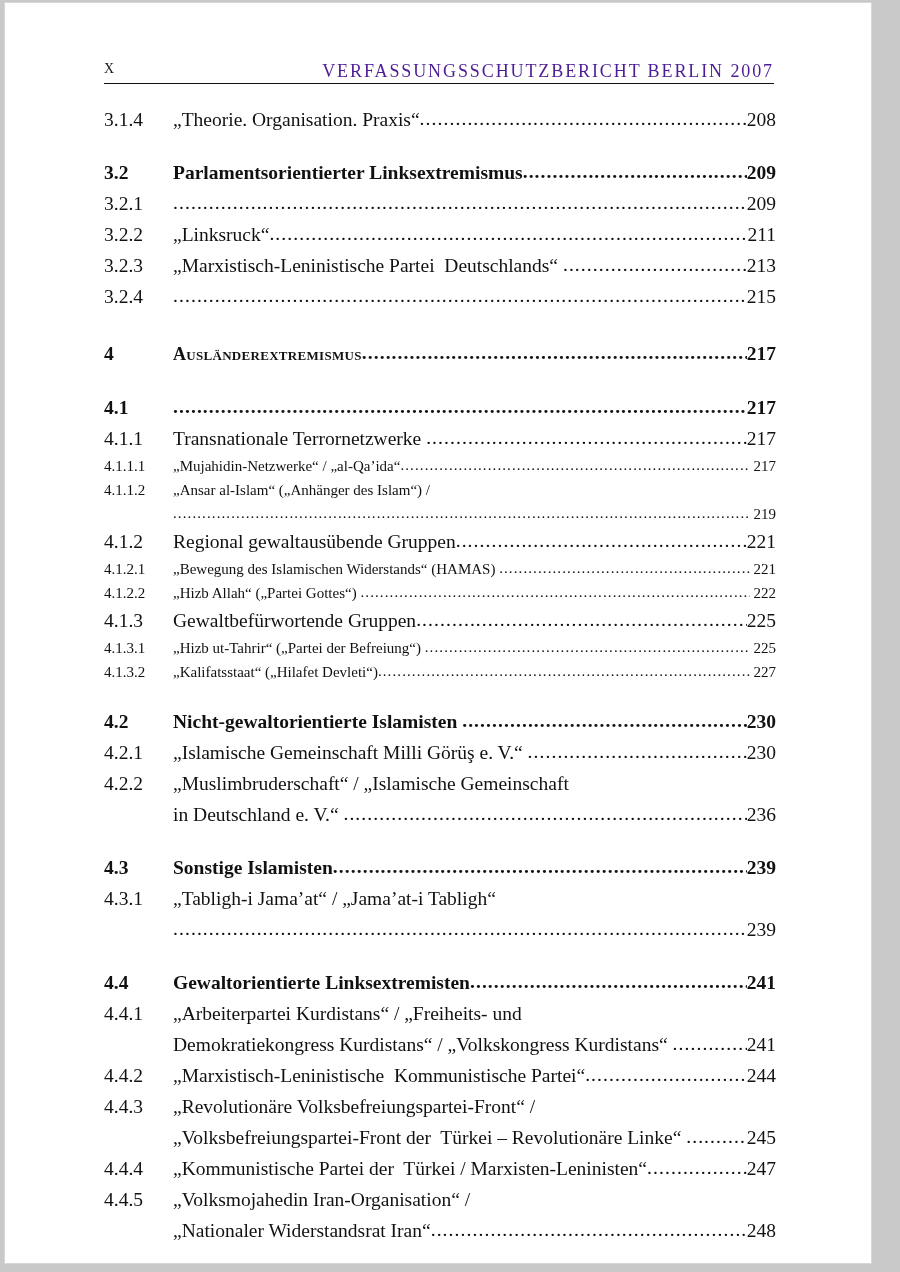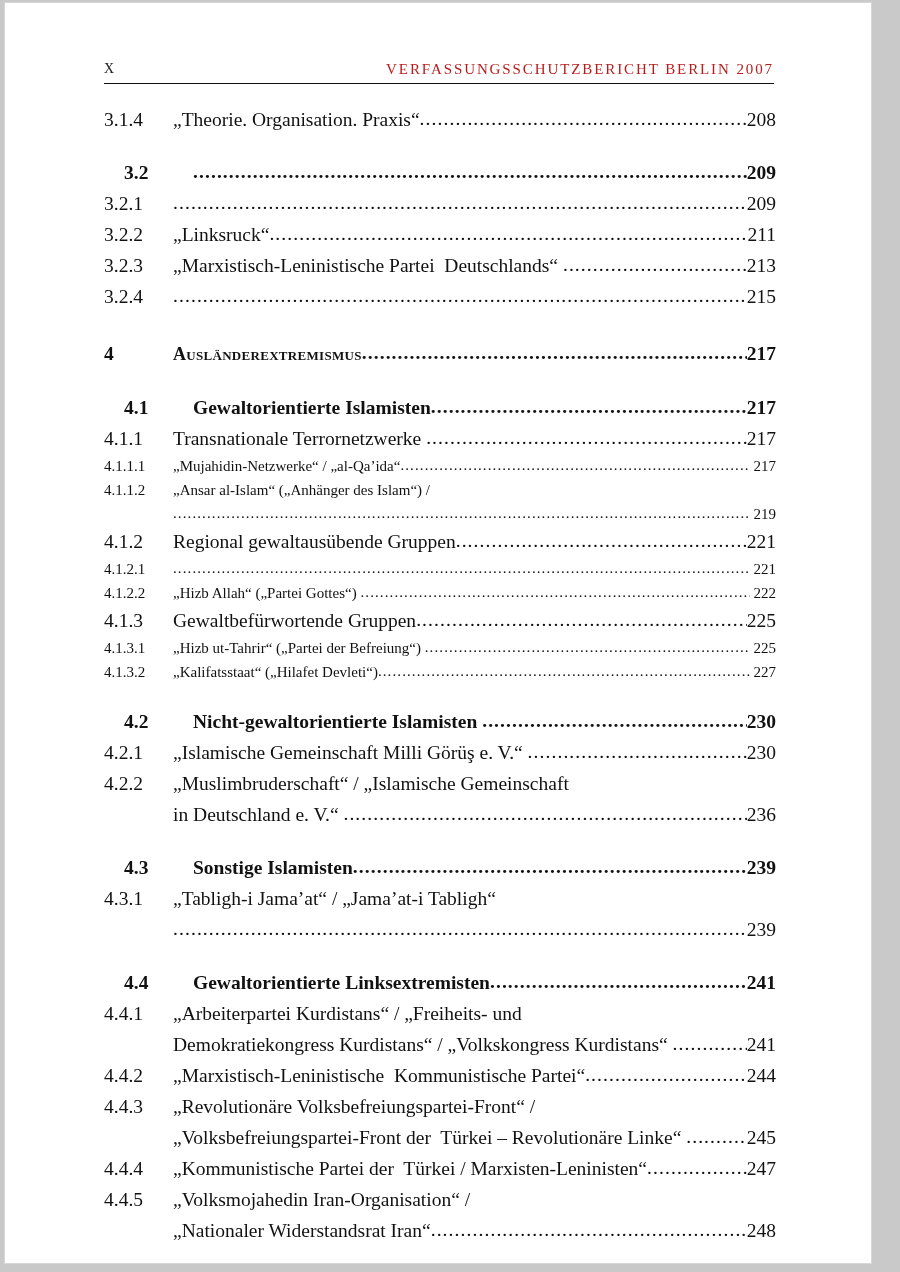--- a/index.html
+++ b/index.html
@@ -37,23 +37,23 @@
     left: 0;
     top: 0;
     font-size: 14px;
     letter-spacing: 0.4px;
     color: #1a1a1a;
   }
   .runhead .title {
     position: absolute;
     right: 0;
     top: 0;
-    font-size: 15px;
+    font-size: 18px;
     letter-spacing: 1.9px;
-    color: #b91c1c;
+    color: #4c1d95;
     white-space: nowrap;
   }
   .runhead .rule {
     position: absolute;
     left: 0;
     right: 0;
     top: 22px;
     height: 0;
     border-top: 1.6px solid #111;
   }
@@ -104,21 +104,20 @@
     white-space: pre;
     text-align: right;
   }
   .ln.noleader .lead { visibility: hidden; }
 
   
   .lvl2 {            
     font-weight: bold;
     font-size: 19.5px;
     line-height: 31px;
-    margin-left: 20px;
   }
   .lvl2 .num { width: 69px; }
 
   .lvl3 {            
     font-weight: normal;
     font-size: 19.5px;
     line-height: 31px;
   }
 
   .lvl4 {            
@@ -163,20 +162,21 @@
             <span class="lead">............................................................................................................................................................................................................................</span>
             <span class="pg">208</span>
           </div>
         </div>
       </div>
       <div class="gap-md"></div>
       <div class="row lvl2">
         <div class="num">3.2</div>
         <div class="body">
           <div class="ln">
+            <span class="txt">Parlamentsorientierter Linksextremismus</span>
             <span class="lead">............................................................................................................................................................................................................................</span>
             <span class="pg">209</span>
           </div>
         </div>
       </div>
       <div class="row lvl3">
         <div class="num">3.2.1</div>
         <div class="body">
           <div class="ln">
             <span class="lead">............................................................................................................................................................................................................................</span>
@@ -222,21 +222,20 @@
             <span class="lead">............................................................................................................................................................................................................................</span>
             <span class="pg">217</span>
           </div>
         </div>
       </div>
       <div class="gap-md"></div>
       <div class="row lvl2">
         <div class="num">4.1</div>
         <div class="body">
           <div class="ln">
-            <span class="txt">Gewaltorientierte Islamisten</span>
             <span class="lead">............................................................................................................................................................................................................................</span>
             <span class="pg">217</span>
           </div>
         </div>
       </div>
       <div class="row lvl3">
         <div class="num">4.1.1</div>
         <div class="body">
           <div class="ln">
             <span class="txt">Transnationale Terrornetzwerke </span>
@@ -276,20 +275,21 @@
             <span class="txt">Regional gewaltausübende Gruppen</span>
             <span class="lead">............................................................................................................................................................................................................................</span>
             <span class="pg">221</span>
           </div>
         </div>
       </div>
       <div class="row lvl4">
         <div class="num">4.1.2.1</div>
         <div class="body">
           <div class="ln">
+            <span class="txt">„Bewegung des Islamischen Widerstands“ (HAMAS) </span>
             <span class="lead">............................................................................................................................................................................................................................</span>
             <span class="pg"> 221</span>
           </div>
         </div>
       </div>
       <div class="row lvl4">
         <div class="num">4.1.2.2</div>
         <div class="body">
           <div class="ln">
             <span class="txt">„Hizb Allah“ („Partei Gottes“) </span>

